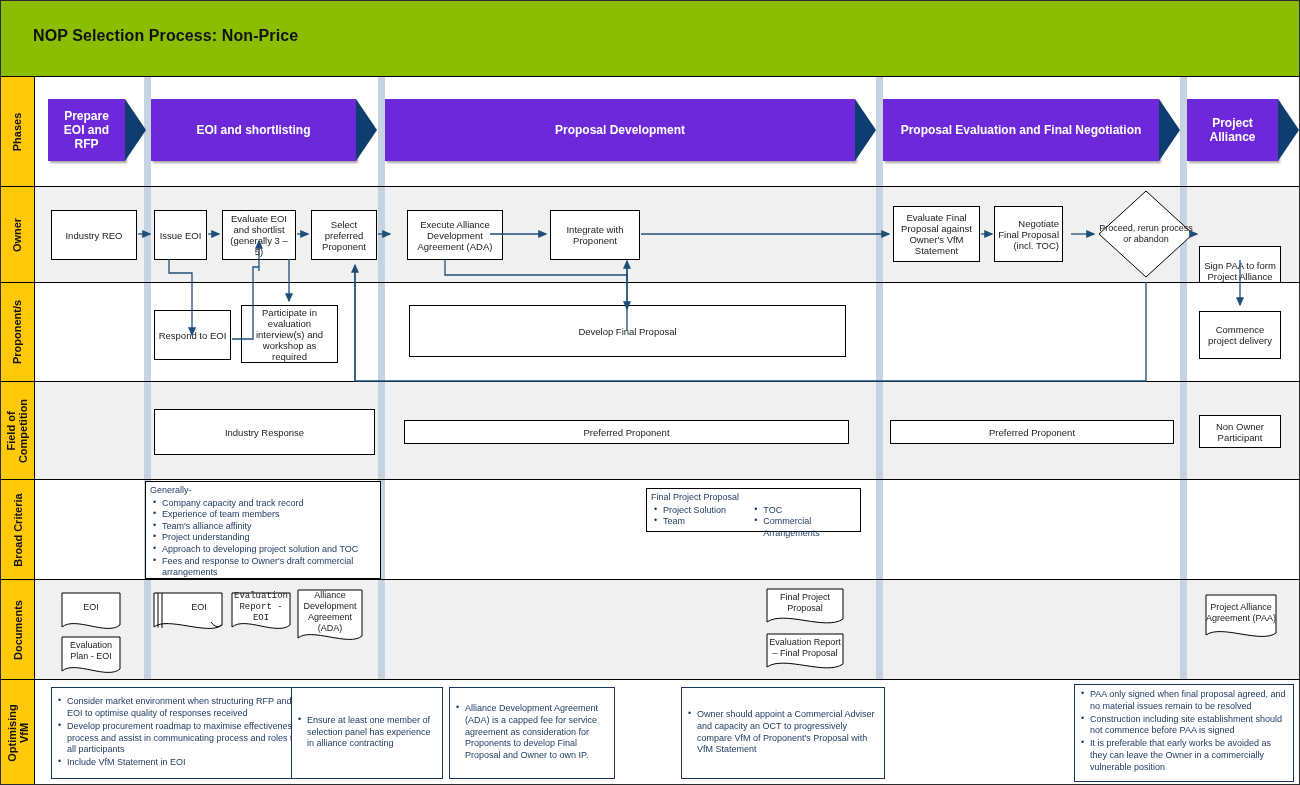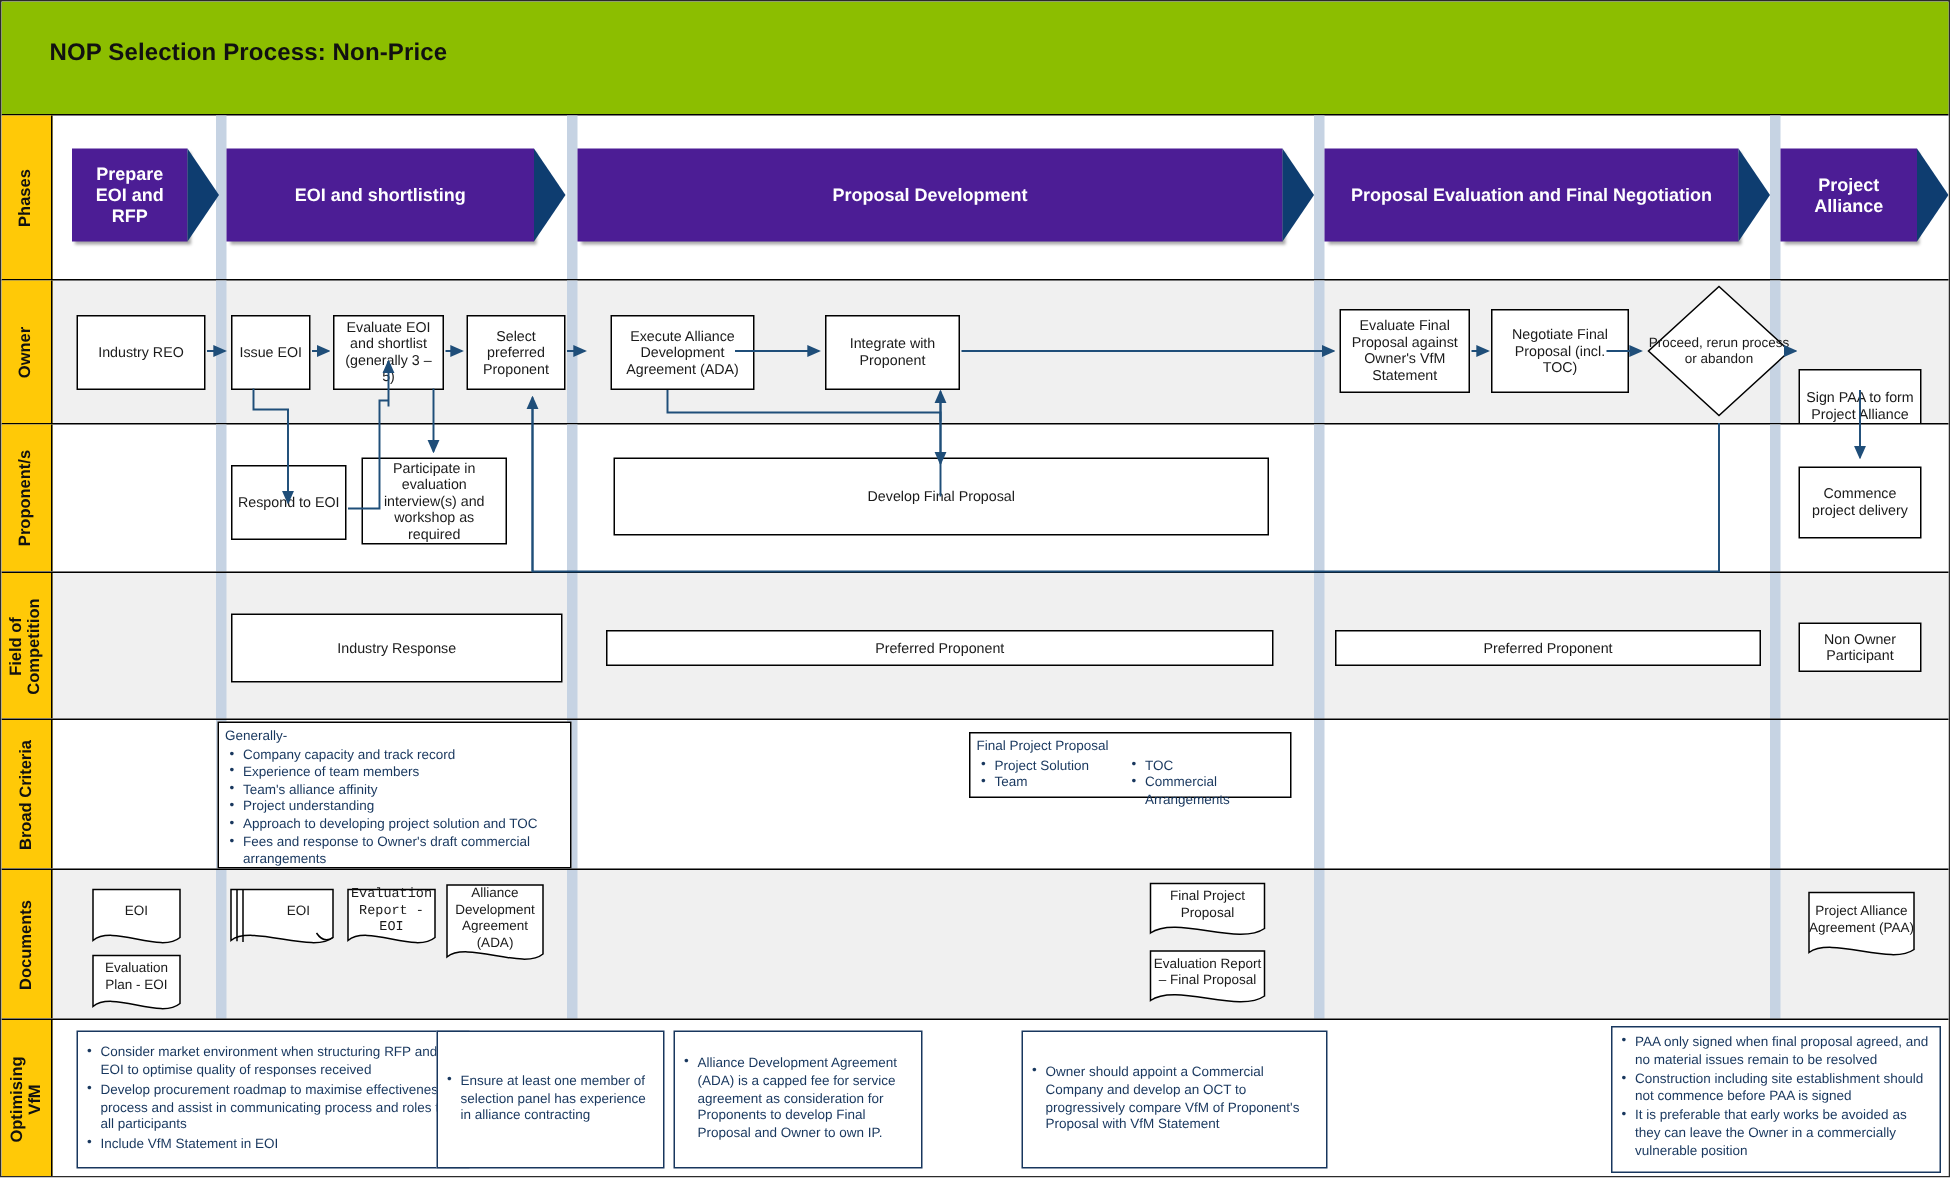--- a/index.html
+++ b/index.html
@@ -21,21 +21,21 @@
               background:#FFC907;border-right:1px solid #000;box-sizing:border-box;
               display:flex;align-items:center;justify-content:center;}
   .lane-label span{display:block;transform:rotate(-90deg);white-space:nowrap;
               font-size:11px;font-weight:bold;color:#111;text-align:center;line-height:12px;}
   .lane-body{position:absolute;left:34px;top:0;right:0;height:100%;}
 
   
   .vsep{position:absolute;width:7px;background:#c6d3e3;top:0;}
 
   
-  .phase{position:absolute;background:#4c1d95;display:flex;align-items:center;
+  .phase{position:absolute;background:#6d28d9;display:flex;align-items:center;
          justify-content:center;box-shadow:2px 2px 2px rgba(0,0,0,.35);}
   .phase .ptxt{color:#fff;font-size:12px;font-weight:bold;text-align:center;line-height:14px;
                padding:0 6px;position:relative;z-index:2;}
   .phase .parrow{position:absolute;right:-21px;top:0;width:0;height:0;
                  border-top:31px solid transparent;border-bottom:31px solid transparent;
                  border-left:21px solid #0e3d70;}
 
   
   .pbox{position:absolute;background:#fff;border:1px solid #000;box-sizing:border-box;
         display:flex;align-items:center;justify-content:center;text-align:center;
@@ -126,21 +126,21 @@
       <div class="vsep" style="left:841px;height:96px;"></div>
       <div class="vsep" style="left:1145px;height:96px;"></div>
 
       <div class="pbox" style="left:16px;top:23px;width:86px;height:50px;">Industry REO</div>
       <div class="pbox" style="left:119px;top:23px;width:53px;height:50px;">Issue EOI</div>
       <div class="pbox" style="left:187px;top:23px;width:74px;height:50px;">Evaluate EOI and shortlist (generally 3 – 5)</div>
       <div class="pbox" style="left:276px;top:23px;width:66px;height:50px;">Select preferred Proponent</div>
       <div class="pbox" style="left:372px;top:23px;width:96px;height:50px;">Execute Alliance Development Agreement (ADA)</div>
       <div class="pbox" style="left:515px;top:23px;width:90px;height:50px;">Integrate with Proponent</div>
       <div class="pbox" style="left:858px;top:19px;width:87px;height:56px;">Evaluate Final Proposal against Owner's VfM Statement</div>
-      <div class="pbox" style="left:959px;top:19px;width:92px;height:56px;">Negotiate Final Proposal (incl. TOC)</div>
+      <div class="pbox" style="left:959px;top:19px;width:69px;height:56px;text-align:right;">Negotiate Final Proposal (incl. TOC)</div>
 
       <div class="diamond" style="left:1063px;top:3px;width:96px;height:88px;">
         <svg width="96" height="88" viewBox="0 0 96 88">
           <polygon points="48,1 95,44 48,87 1,44" fill="#ffffff" stroke="#000000" stroke-width="1"></polygon>
         </svg>
         <div class="dtxt">Proceed, rerun process or abandon</div>
       </div>
 
       <div class="pbox" style="left:1164px;top:23px;width:82px;height:50px;margin-top:36px;">Sign PAA to form Project Alliance</div>
     </div>
@@ -308,21 +308,21 @@
           <li>Ensure at least one member of selection panel has experience in alliance contracting</li>
         </ul>
       </div>
       <div class="vfm" style="left:414px;top:7px;width:166px;height:92px;">
         <ul>
           <li>Alliance Development Agreement (ADA) is a capped fee for service agreement as consideration for Proponents to develop Final Proposal and Owner to own IP.</li>
         </ul>
       </div>
       <div class="vfm" style="left:646px;top:7px;width:204px;height:92px;">
         <ul>
-          <li>Owner should appoint a Commercial Company and develop an OCT to progressively compare VfM of Proponent's Proposal with VfM Statement</li>
+          <li>Owner should appoint a Commercial Adviser and capacity an OCT to progressively compare VfM of Proponent's Proposal with VfM Statement</li>
         </ul>
       </div>
       <div class="vfm" style="left:1039px;top:4px;width:220px;height:98px;align-items:flex-start;">
         <ul>
           <li>PAA only signed when final proposal agreed, and no material issues remain to be resolved</li>
           <li>Construction including site establishment should not commence before PAA is signed</li>
           <li>It is preferable that early works be avoided as they can leave the Owner in a commercially vulnerable position</li>
         </ul>
       </div>
     </div>

